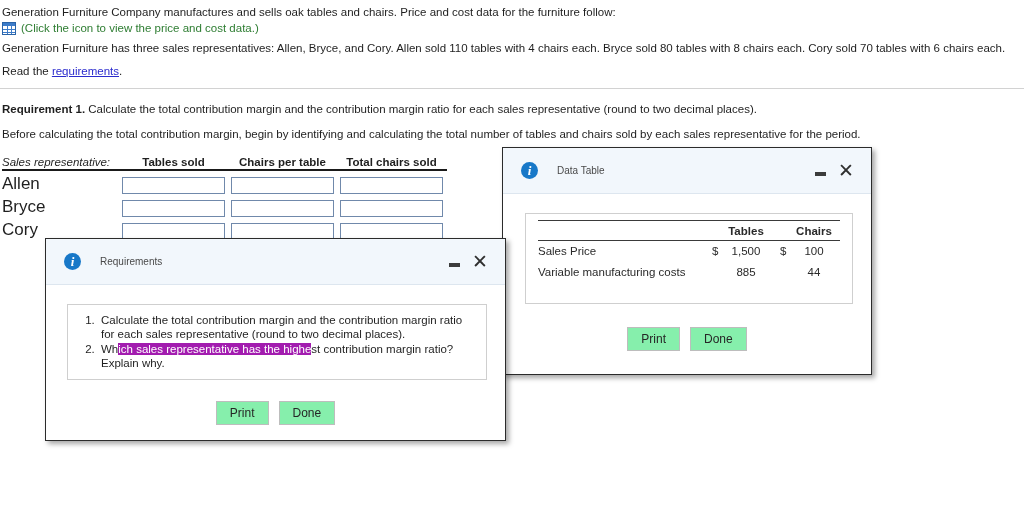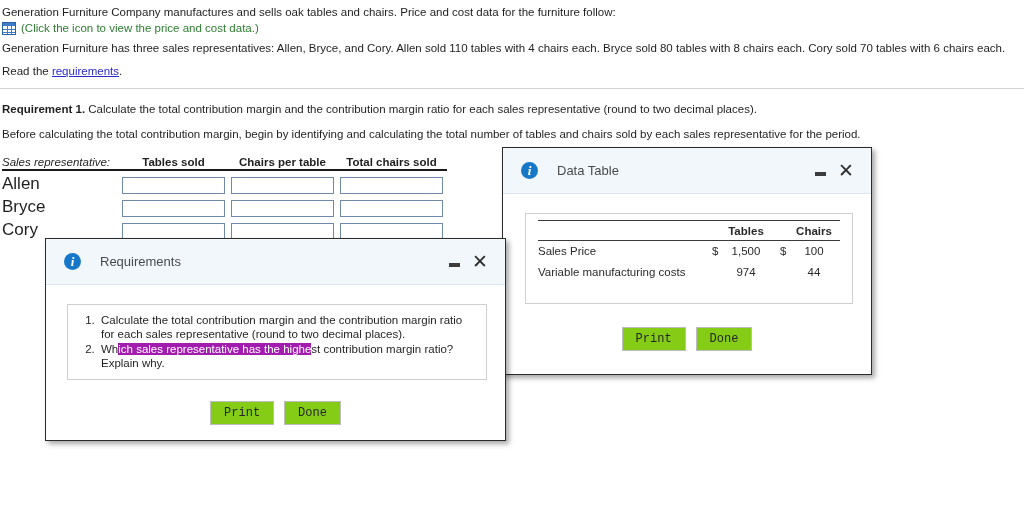--- a/index.html
+++ b/index.html
@@ -118,21 +118,21 @@
     background: #1878c8;
     color: #ffffff;
     font-family: "Liberation Serif", serif;
     font-size: 13px; font-weight: bold; font-style: italic;
     display: flex; align-items: center; justify-content: center;
     flex: 0 0 auto;
     line-height: 1;
   }
   .dlg-title {
     margin-left: 19px;
-    font-size: 13px;
+    font-size: 10px;
     color: #4a4a4a;
     flex: 1 1 auto;
   }
   .win-btn {
     width: 26px; height: 26px;
     display: flex; align-items: center; justify-content: center;
     color: #3c3c3c;
     cursor: pointer;
     flex: 0 0 auto;
   }
@@ -146,26 +146,26 @@
     padding: 0;
     background: #ffffff;
   }
   .dlg-footer {
     display: flex; justify-content: center; gap: 10px;
     padding-top: 3px;
   }
   .btn {
     min-width: 44px;
     padding: 4px 13px;
-    background: #84cc16;
+    background: #86efac;
     border: 1px solid #bdbdbd;
     font-size: 12px;
     color: #262626;
     cursor: pointer;
-    font-family: Liberation Mono, monospace;
+    font-family: Liberation Sans, sans-serif;
   }
 
   
   #dlg-requirements {
     left: 45px; top: 238px;
     width: 461px; height: 203px;
   }
   #req-list-box {
     margin: 19px 18px 0 21px;
     border: 1px solid #cfcfcf;
@@ -319,21 +319,21 @@
             <tr>
               <td class="lbl">Sales Price</td>
               <td class="cur">$</td>
               <td class="num">1,500</td>
               <td class="cur">$</td>
               <td class="num">100</td>
             </tr>
             <tr>
               <td class="lbl">Variable manufacturing costs</td>
               <td class="cur"></td>
-              <td class="num">974</td>
+              <td class="num">885</td>
               <td class="cur"></td>
               <td class="num">44</td>
             </tr>
           </tbody>
         </table>
       </div>
       <div class="dlg-footer">
         <button class="btn">Print</button>
         <button class="btn">Done</button>
       </div>

